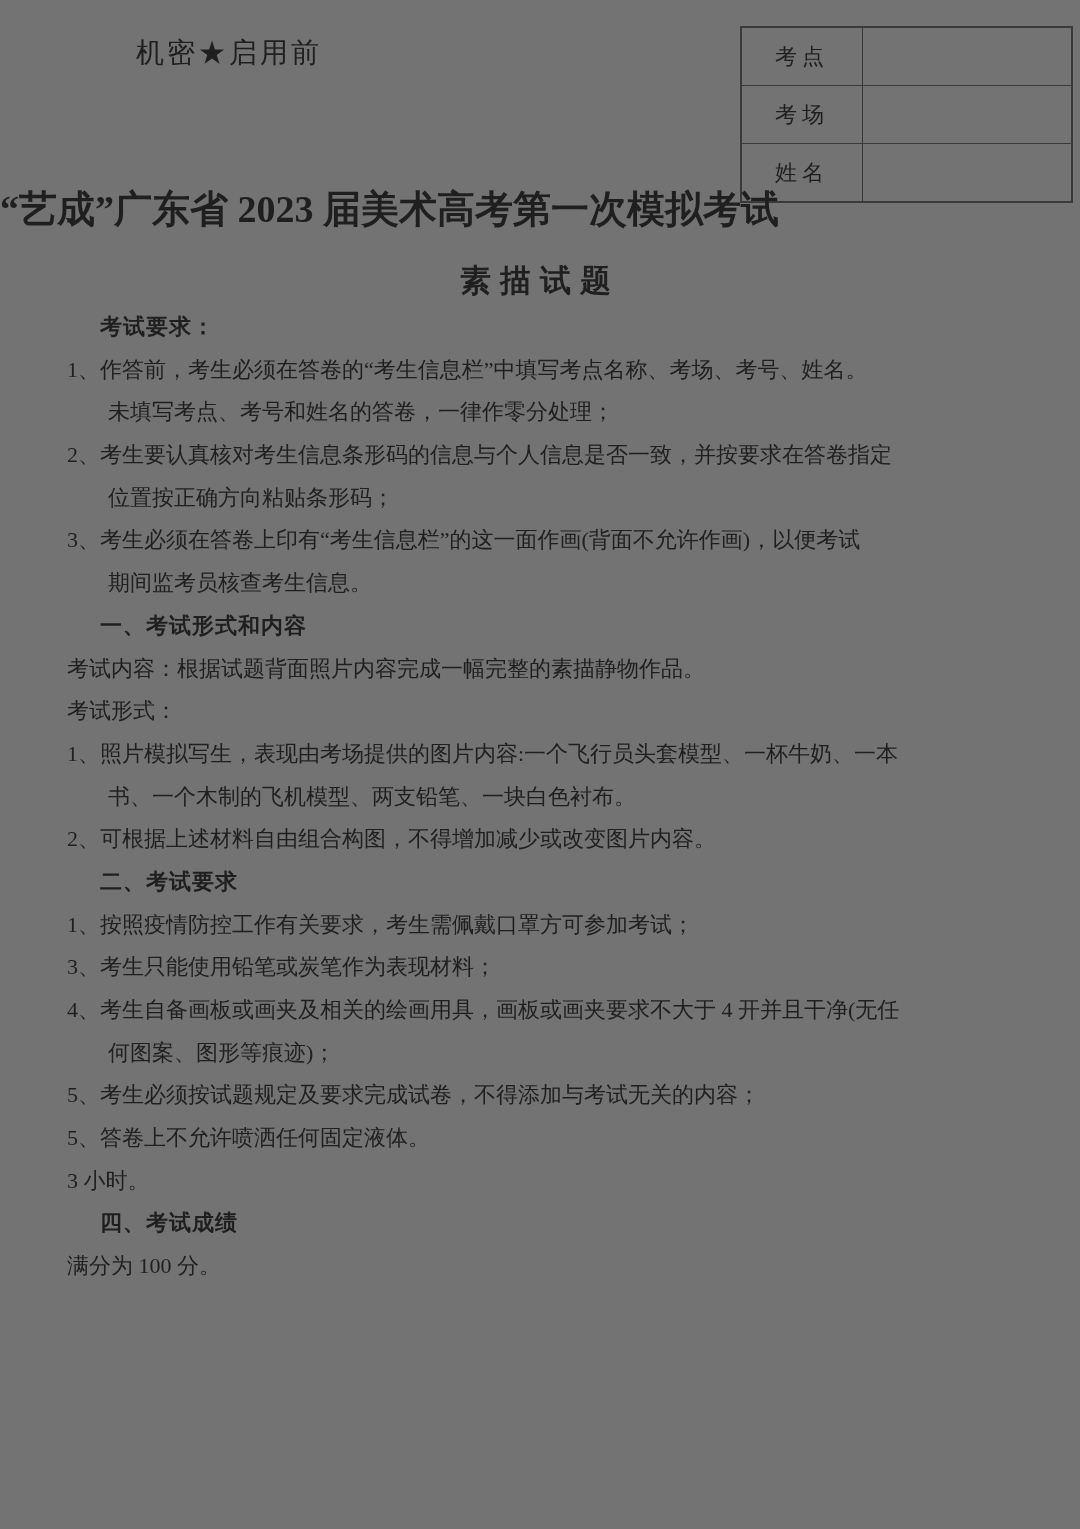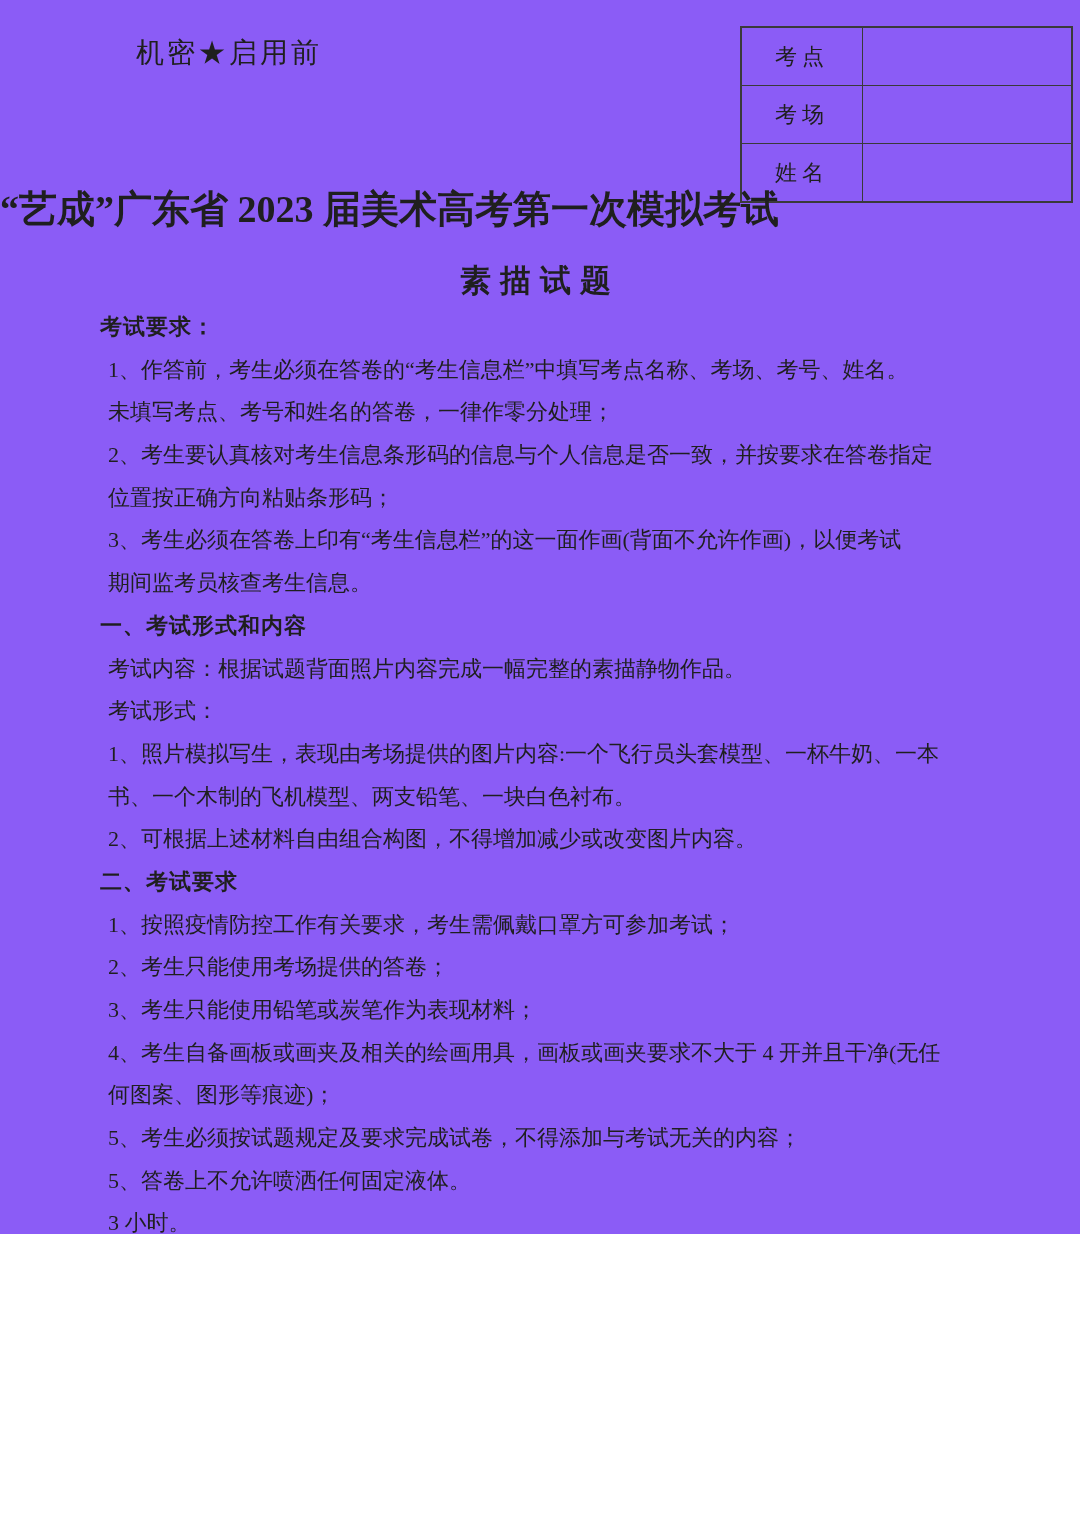--- a/index.html
+++ b/index.html
@@ -3,23 +3,23 @@
 <meta charset="utf-8">
 <style>
   html, body {
     margin: 0;
     padding: 0;
     background: #ffffff;
   }
   .page {
     position: relative;
     width: 1080px;
-    height: 1234px;
+    height: 1529px;
     margin: 0 auto;
-    background: #8b5cf6;
+    background: #737373;
     color: #1f1f1f;
     font-family: "Liberation Serif", "DejaVu Serif", serif;
     overflow: hidden;
   }
   .confidential {
     position: absolute;
     left: 136px;
     top: 34px;
     font-size: 28px;
     letter-spacing: 3px;
@@ -82,21 +82,21 @@
     white-space: nowrap;
   }
   .line.header {
     margin-left: 100px;
     font-family: "Liberation Sans", "DejaVu Sans", sans-serif;
     font-weight: bold;
     font-size: 22px;
     letter-spacing: 1px;
   }
   .line.item {
-    margin-left: 108px;
+    margin-left: 67px;
   }
   .line.cont {
     margin-left: 108px;
   }
 </style>
 </head>
 <body>
 
 <div class="page">
 
@@ -132,21 +132,20 @@
       <div class="line item">3、考生必须在答卷上印有“考生信息栏”的这一面作画(背面不允许作画)，以便考试</div>
       <div class="line cont">期间监考员核查考生信息。</div>
       <div class="line header">一、考试形式和内容</div>
       <div class="line item">考试内容：根据试题背面照片内容完成一幅完整的素描静物作品。</div>
       <div class="line item">考试形式：</div>
       <div class="line item">1、照片模拟写生，表现由考场提供的图片内容:一个飞行员头套模型、一杯牛奶、一本</div>
       <div class="line cont">书、一个木制的飞机模型、两支铅笔、一块白色衬布。</div>
       <div class="line item">2、可根据上述材料自由组合构图，不得增加减少或改变图片内容。</div>
       <div class="line header">二、考试要求</div>
       <div class="line item">1、按照疫情防控工作有关要求，考生需佩戴口罩方可参加考试；</div>
-      <div class="line item">2、考生只能使用考场提供的答卷；</div>
       <div class="line item">3、考生只能使用铅笔或炭笔作为表现材料；</div>
       <div class="line item">4、考生自备画板或画夹及相关的绘画用具，画板或画夹要求不大于 4 开并且干净(无任</div>
       <div class="line cont">何图案、图形等痕迹)；</div>
       <div class="line item">5、考生必须按试题规定及要求完成试卷，不得添加与考试无关的内容；</div>
       <div class="line item">5、答卷上不允许喷洒任何固定液体。</div>
       <div class="line item">3 小时。</div>
       <div class="line header">四、考试成绩</div>
       <div class="line item">满分为 100 分。</div>
     </div>
 

